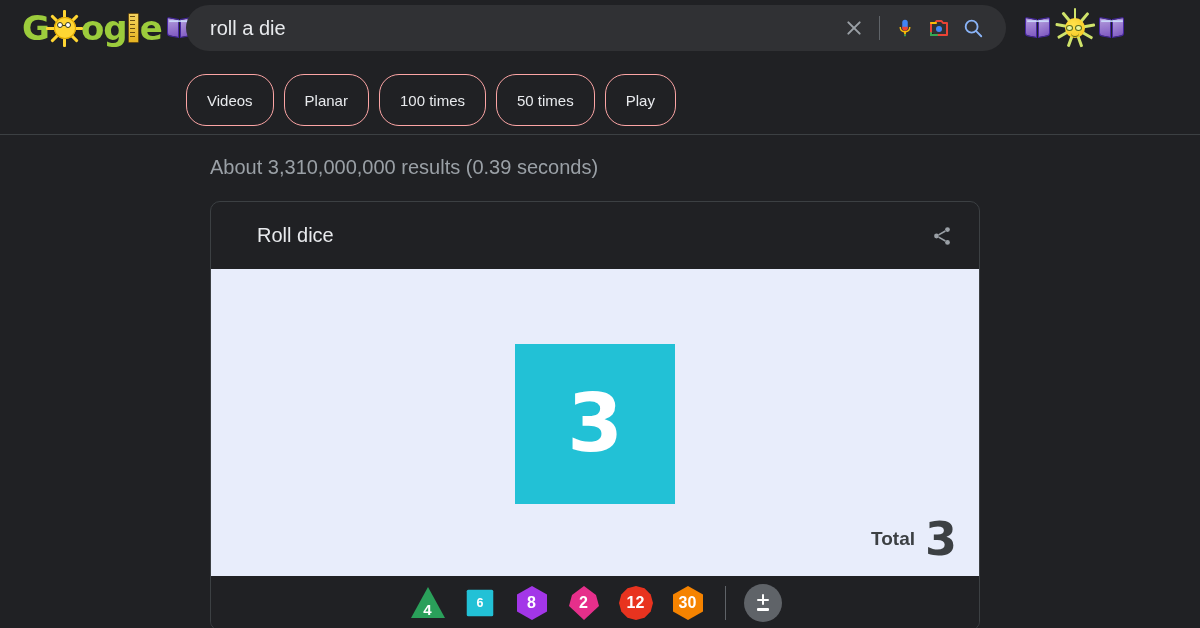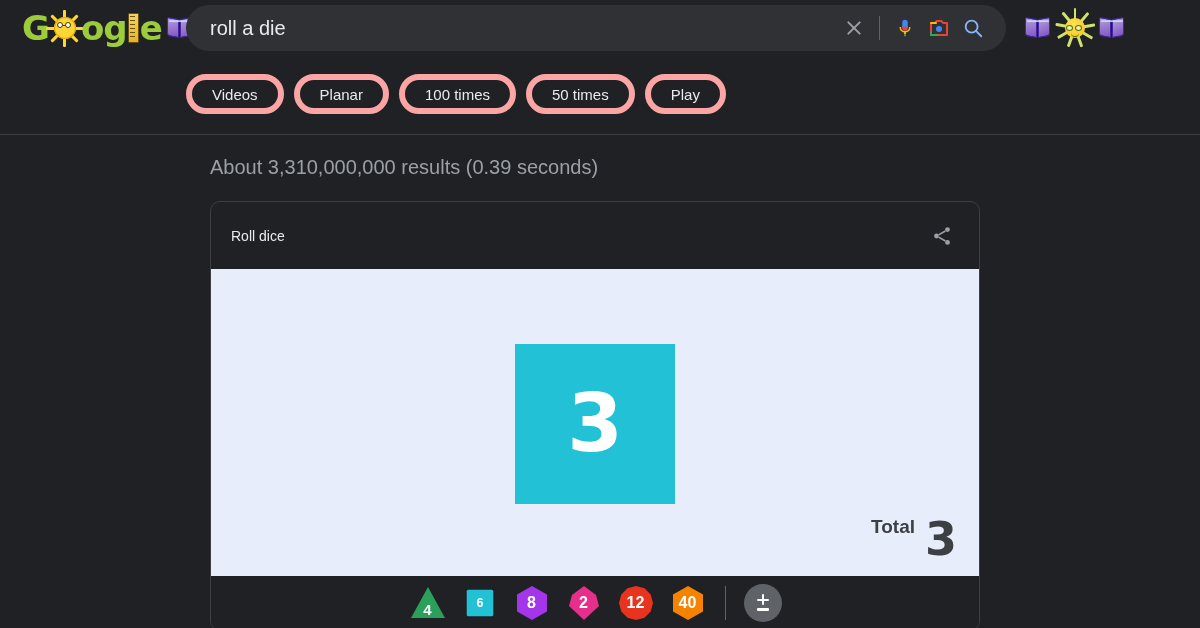--- a/index.html
+++ b/index.html
@@ -211,24 +211,24 @@
 
   
   .chips{
     display:flex;
     align-items:center;
     gap:10px;
     padding-left:186px;
     margin-top:18px;
   }
   .chip{
-    height:40px;
+    height:52px;
     display:flex; align-items:center;
     padding:0 20px;
-    border:6px solid #fca5a5;
+    border:1px solid #fca5a5;
     border-radius:20px;
     font-size:15px;
     color:#e8eaed;
     white-space:nowrap;
     cursor:pointer;
     background:transparent;
   }
 
   
   .results{ padding-left:210px; }
@@ -248,23 +248,24 @@
     overflow:hidden;
   }
   .card-head{
     display:flex;
     align-items:center;
     justify-content:space-between;
     height:67px;
     padding:0 20px;
   }
   .card-title{
-    font-size:14px;
+    font-size:20px;
     color:#e8eaed;
     font-weight:400;
+    margin-left:26px;
   }
   .share-btn{
     width:34px; height:34px;
     display:flex; align-items:center; justify-content:center;
     cursor:pointer;
   }
 
   .dice-stage{
     position:relative;
     height:307px;
@@ -284,21 +285,21 @@
     font-family:"DejaVu Sans", sans-serif;
     font-size:80px;
     font-weight:700;
     color:#ffffff;
     line-height:1;
   }
   .total{
     position:absolute;
     right:22px; bottom:14px;
     display:flex;
-    align-items:flex-start;
+    align-items:center;
     gap:10px;
   }
   .total-label{
     font-size:19px;
     font-weight:700;
     color:#3c4043;
   }
   .total-value{
     font-family:"DejaVu Sans", sans-serif;
     font-size:46px;
@@ -533,21 +534,21 @@
         <svg class="die-shape" viewBox="0 0 38 38">
           <polygon points="19,2 27.5,4.3 33.7,10.5 36,19 33.7,27.5 27.5,33.7 19,36 10.5,33.7 4.3,27.5 2,19 4.3,10.5 10.5,4.3" fill="#e8331f"></polygon>
         </svg>
         <span class="die-num">12</span>
       </div>
 
       <div class="die-opt">
         <svg class="die-shape" viewBox="0 0 38 38">
           <polygon points="19,2 34,10.5 34,27.5 19,36 4,27.5 4,10.5" fill="#f58300"></polygon>
         </svg>
-        <span class="die-num">40</span>
+        <span class="die-num">30</span>
       </div>
 
       <div class="tb-divider"></div>
 
       <div class="pm-btn">
         <span class="pm-glyph">
           <span class="v"></span>
             <span class="h1"></span>
             <span class="h2"></span>
         </span>

